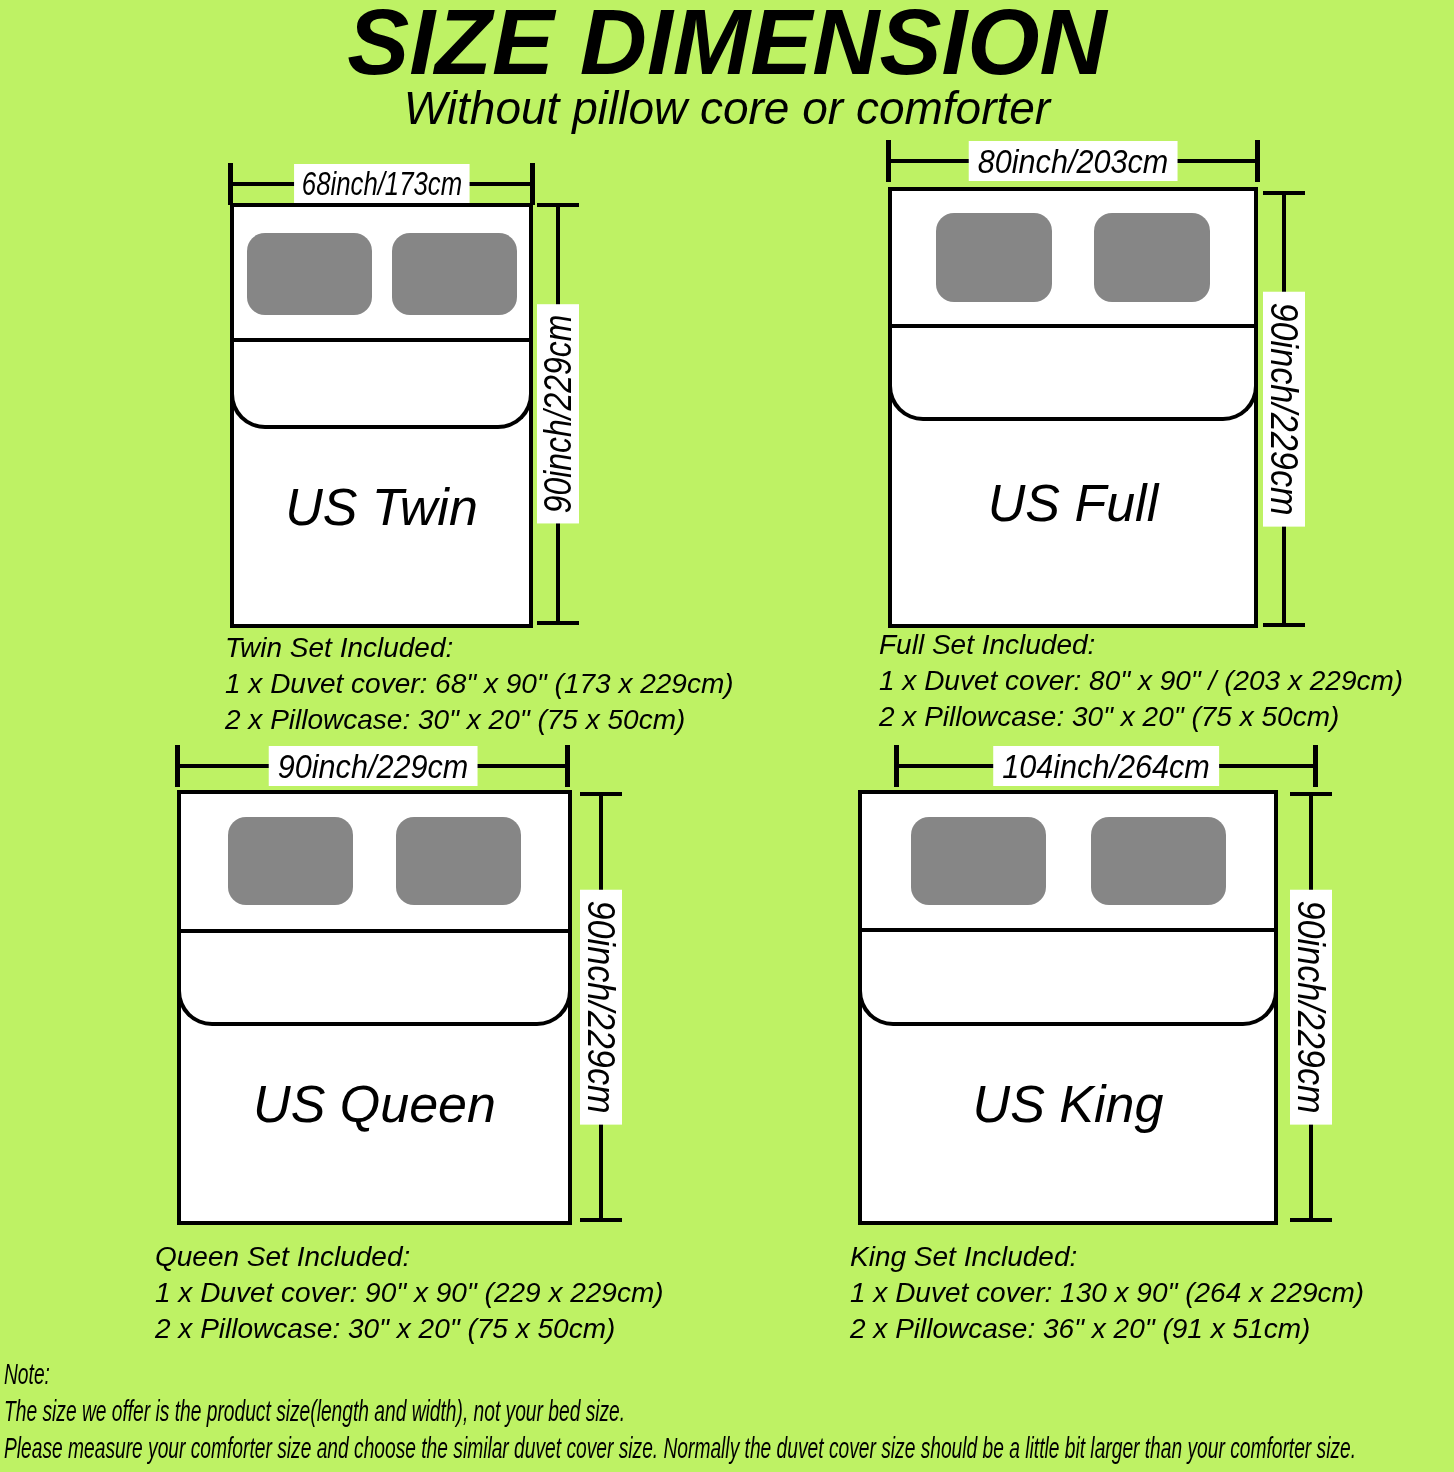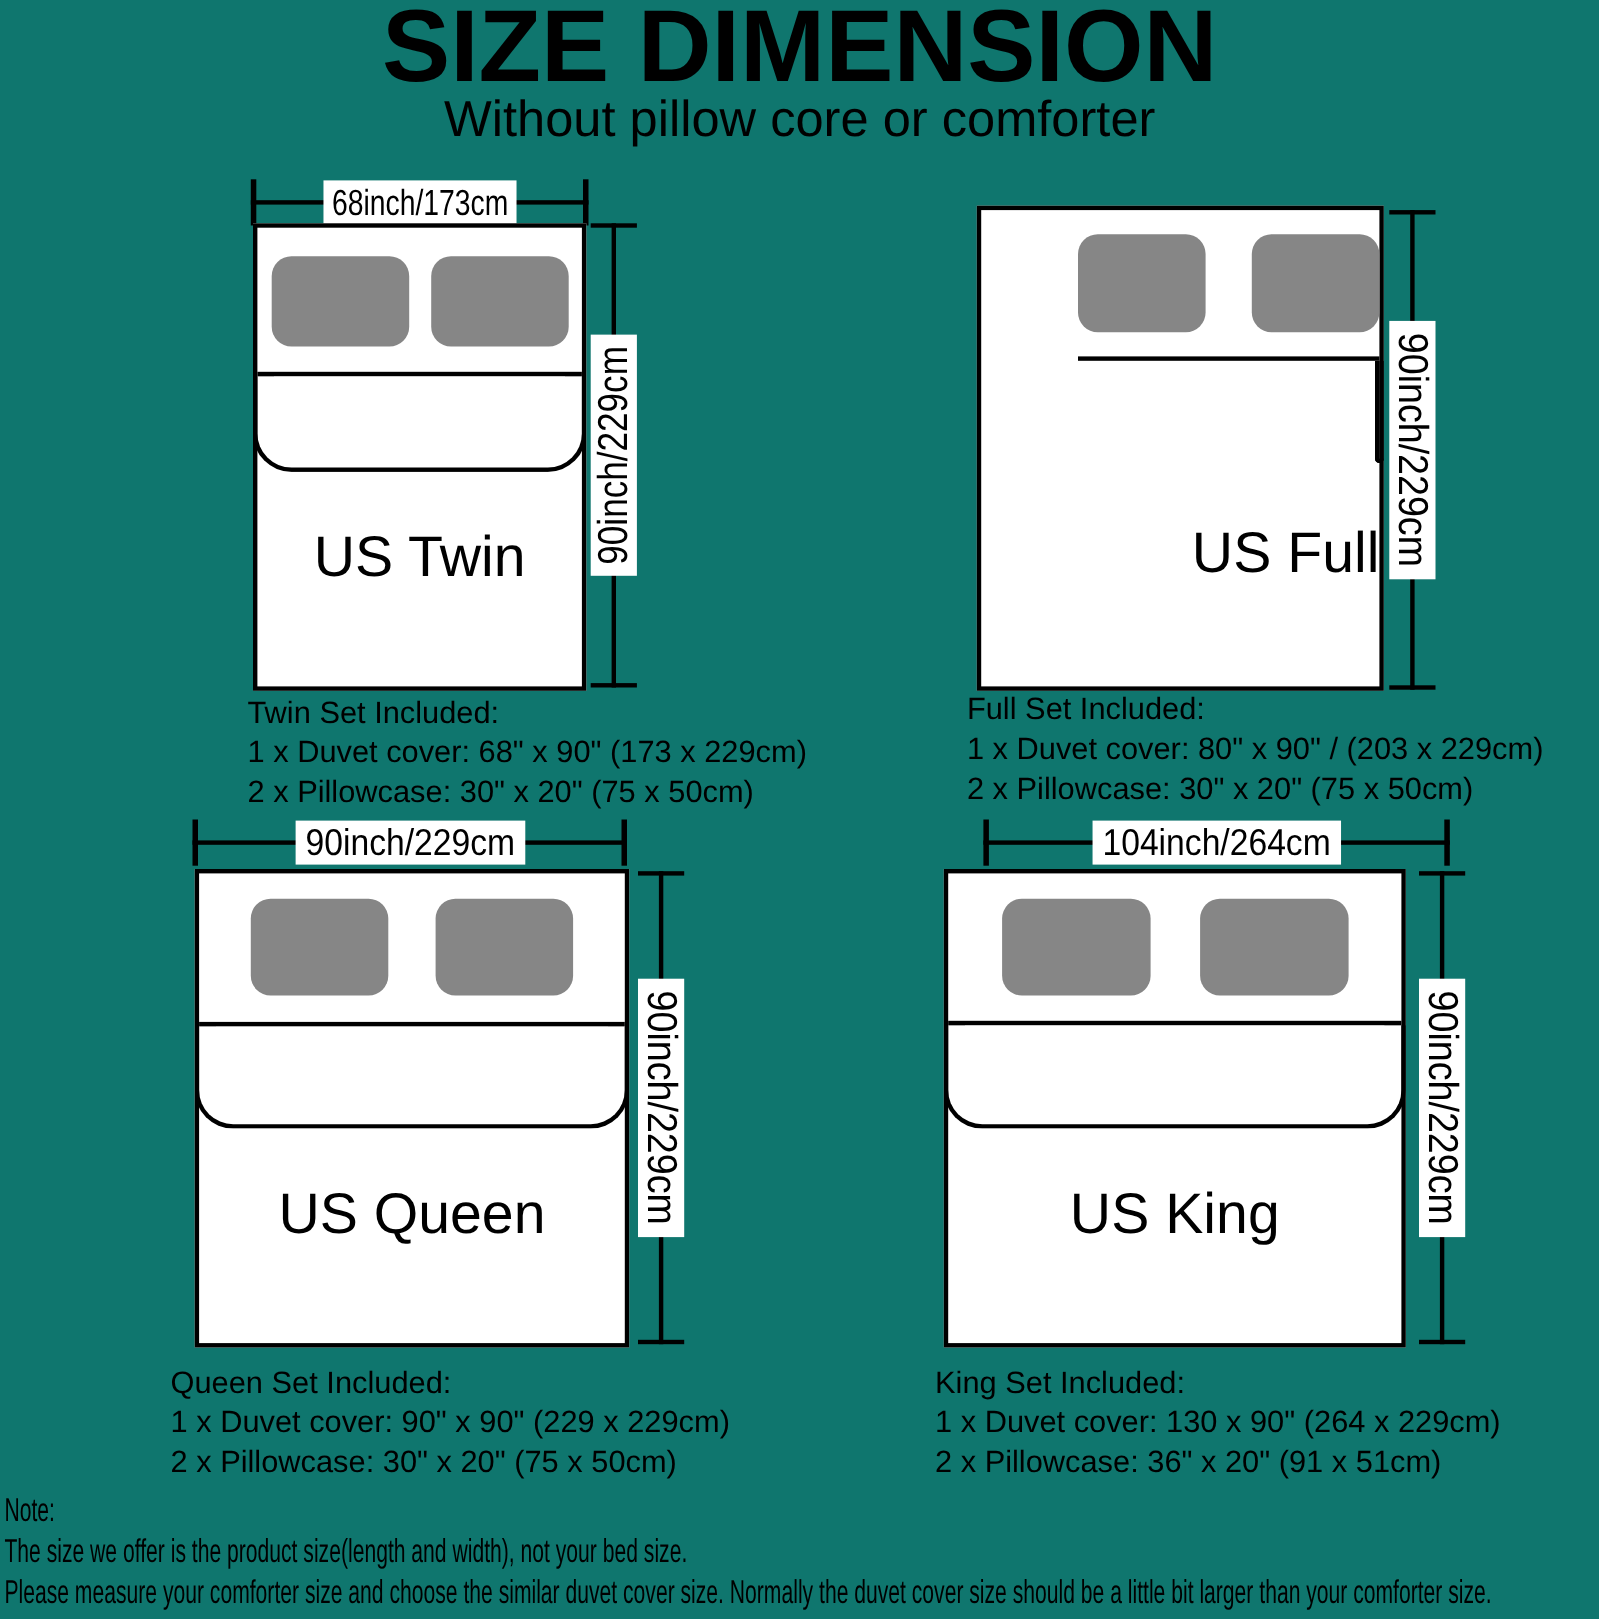--- a/index.html
+++ b/index.html
@@ -1,20 +1,20 @@
 <!DOCTYPE html>
 <html><head>
 <meta charset="utf-8">
 <style>
   * { margin:0; padding:0; box-sizing:border-box; }
   html,body { background:#ffffff; }
   body { font-family:"Liberation Sans","DejaVu Sans",sans-serif; color:#000; }
   .canvas {
     position:relative; width:1454px; height:1472px;
-    background:#0f766e; overflow:hidden;
+    background:#bef264; overflow:hidden;font-style:italic;
   }
 
   
   .title {
     position:absolute; left:0; top:-2px; width:100%;
     text-align:center; font-size:93px; font-weight:bold;
     line-height:88px; white-space:nowrap;
   }
   .subtitle {
     position:absolute; left:0; top:82px; width:100%;
@@ -89,21 +89,21 @@
   
   .bed-twin   { left:230px; top:203px; width:303px; height:425px; }
   .bed-twin .pillow-area { height:135px; padding-top:26px; gap:20px; }
   .bed-twin .pillow { width:125px; height:82px; }
   .bed-twin .fold { height:87px; }
   .hdim-twin  { left:228px; top:163px; width:307px; }
   .vdim-twin  { left:537px; top:203px; height:422px; }
   .set-twin   { left:225px; top:630px; }
 
   
-  .bed-full   { left:888px; top:187px; width:370px; height:441px;align-items:flex-end; }
+  .bed-full   { left:888px; top:187px; width:370px; height:441px; }
   .bed-full .pillow-area { height:137px; padding-top:22px; gap:42px; }
   .bed-full .pillow { width:116px; height:89px; }
   .bed-full .fold { height:93px; }
   .hdim-full  { left:886px; top:140px; width:374px; }
   .vdim-full  { left:1263px; top:191px; height:436px; }
   .set-full   { left:850px; top:627px;margin-left:29px; }
 
   
   .bed-queen  { left:177px; top:790px; width:395px; height:435px; }
   .bed-queen .pillow-area { height:139px; padding-top:23px; gap:43px; }
@@ -147,20 +147,24 @@
     <div class="bed-label-area">
       <span class="bed-label">US Twin</span>
     </div>
   </div>
   <div class="set-block set-twin">
     <div>Twin Set Included:</div>
     <div>1 x Duvet cover: 68" x 90" (173 x 229cm)</div>
     <div>2 x Pillowcase: 30" x 20" (75 x 50cm)</div>
   </div>
 
+  <div class="hdim hdim-full">
+    <div class="line"></div>
+    <span class="dim-label">80inch/203cm</span>
+  </div>
   <div class="vdim rot-cw vdim-full">
     <div class="line"></div>
     <span class="dim-label">90inch/229cm</span>
   </div>
   <div class="bed bed-full">
     <div class="pillow-area">
       <div class="pillow"></div>
       <div class="pillow"></div>
     </div>
     <div class="fold"></div>

